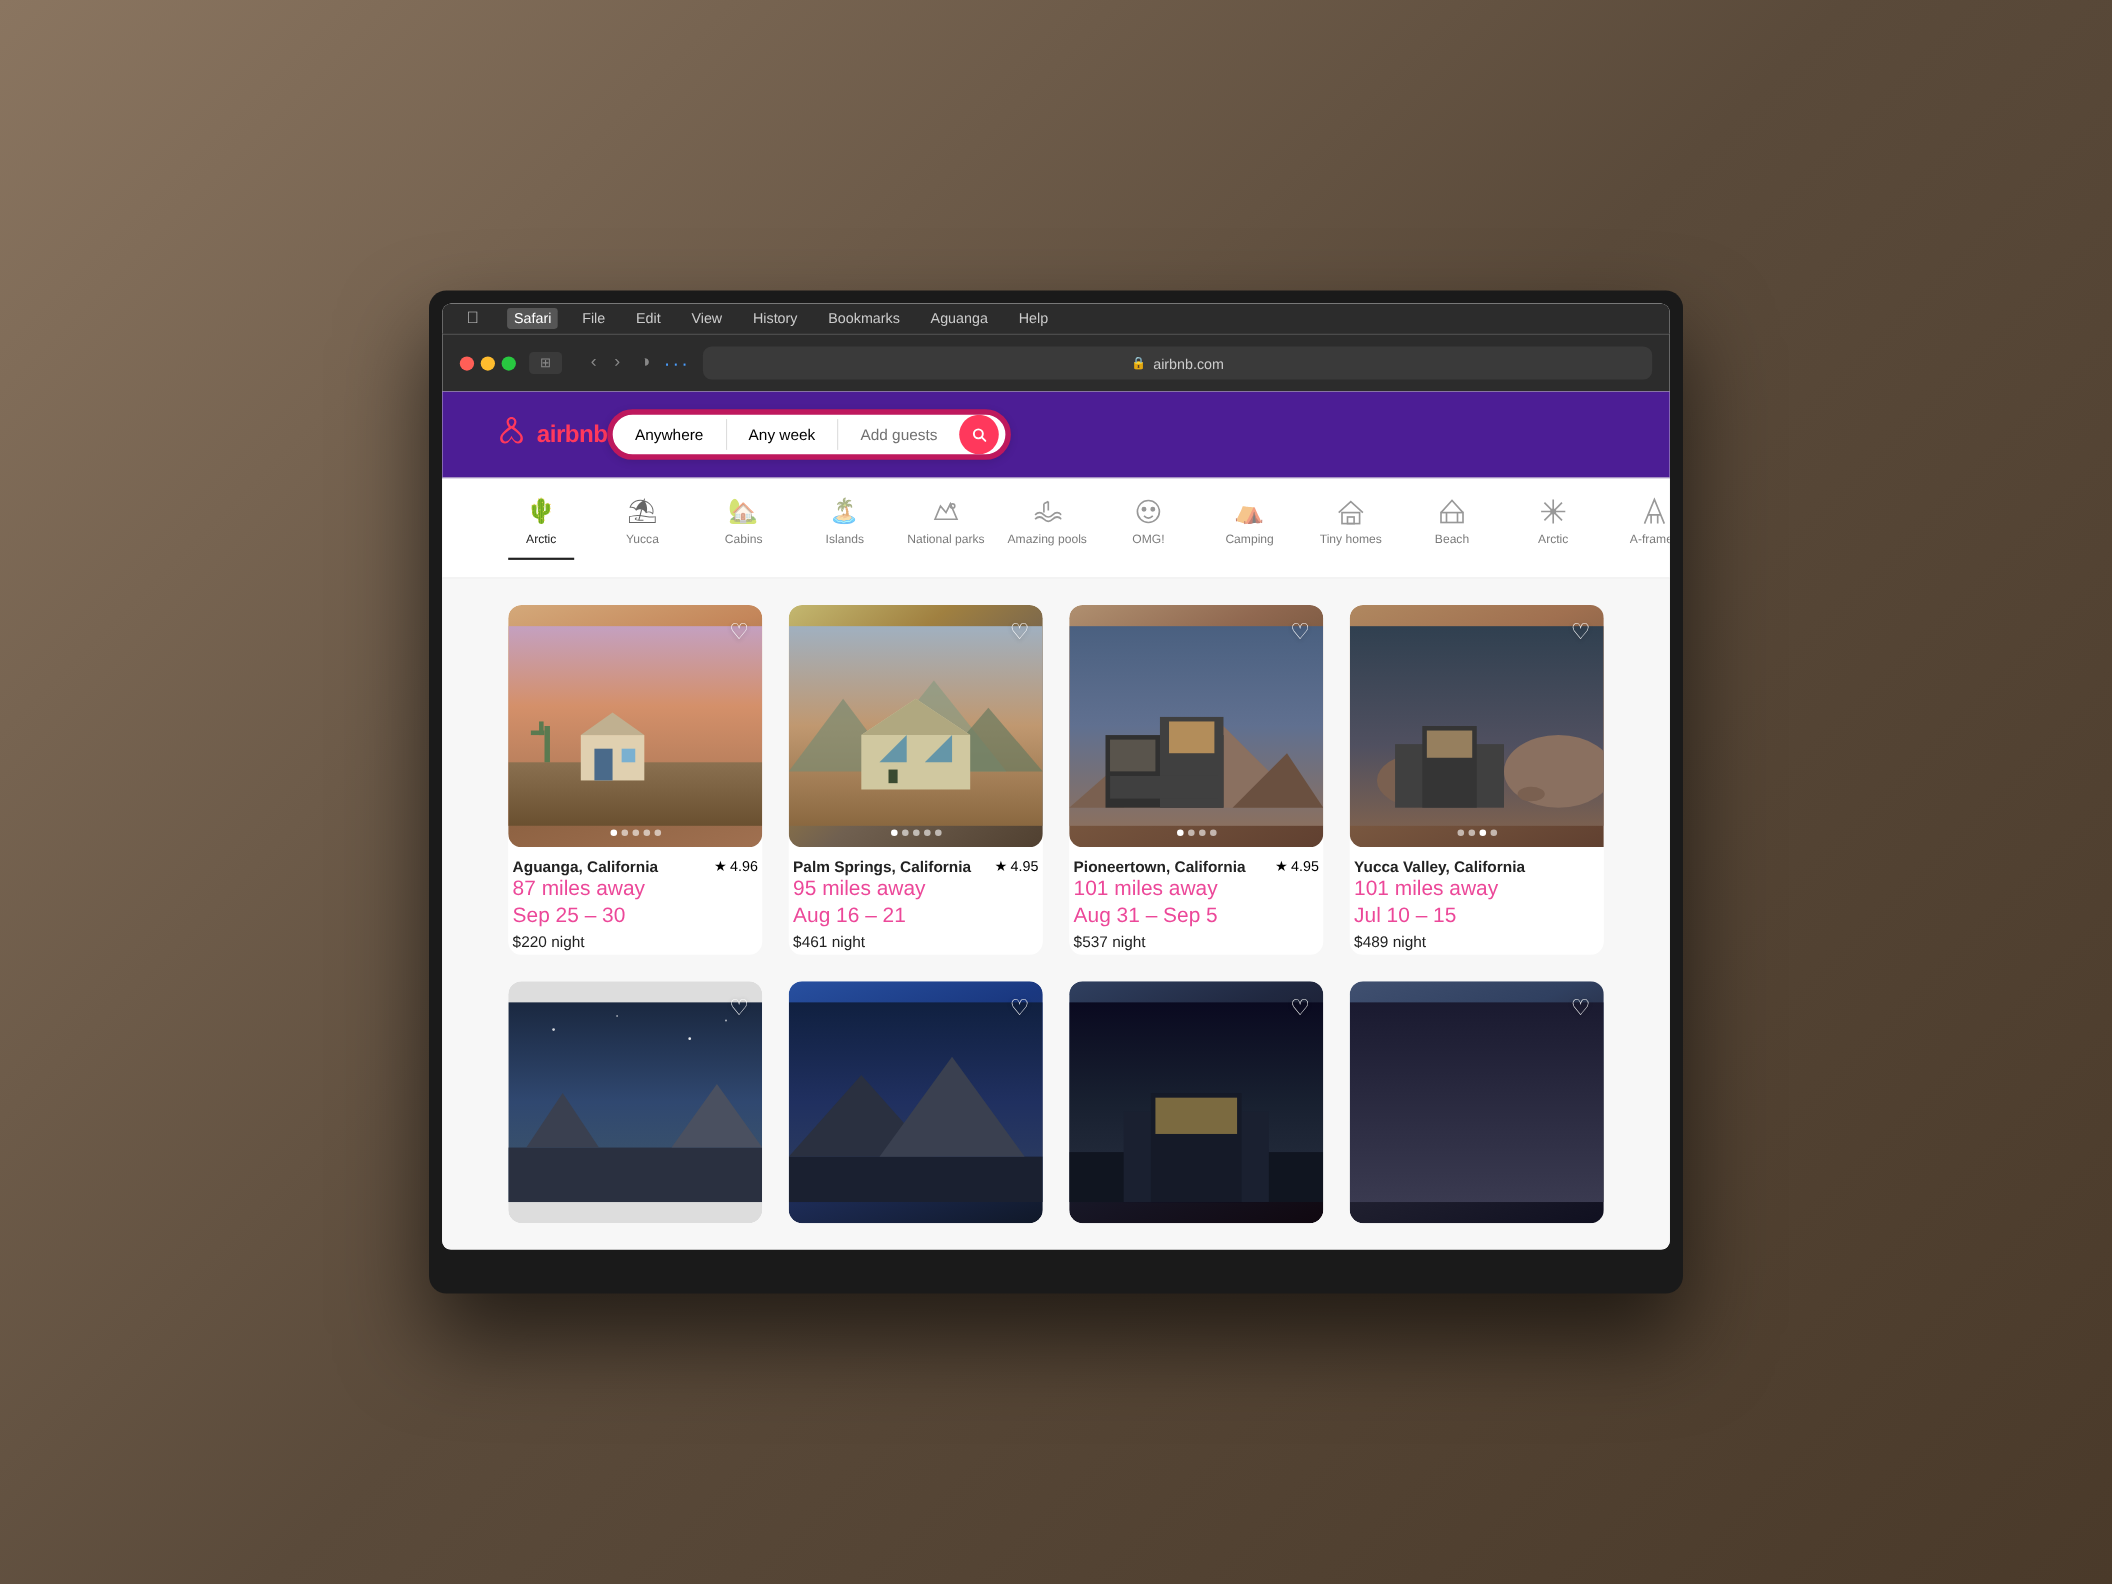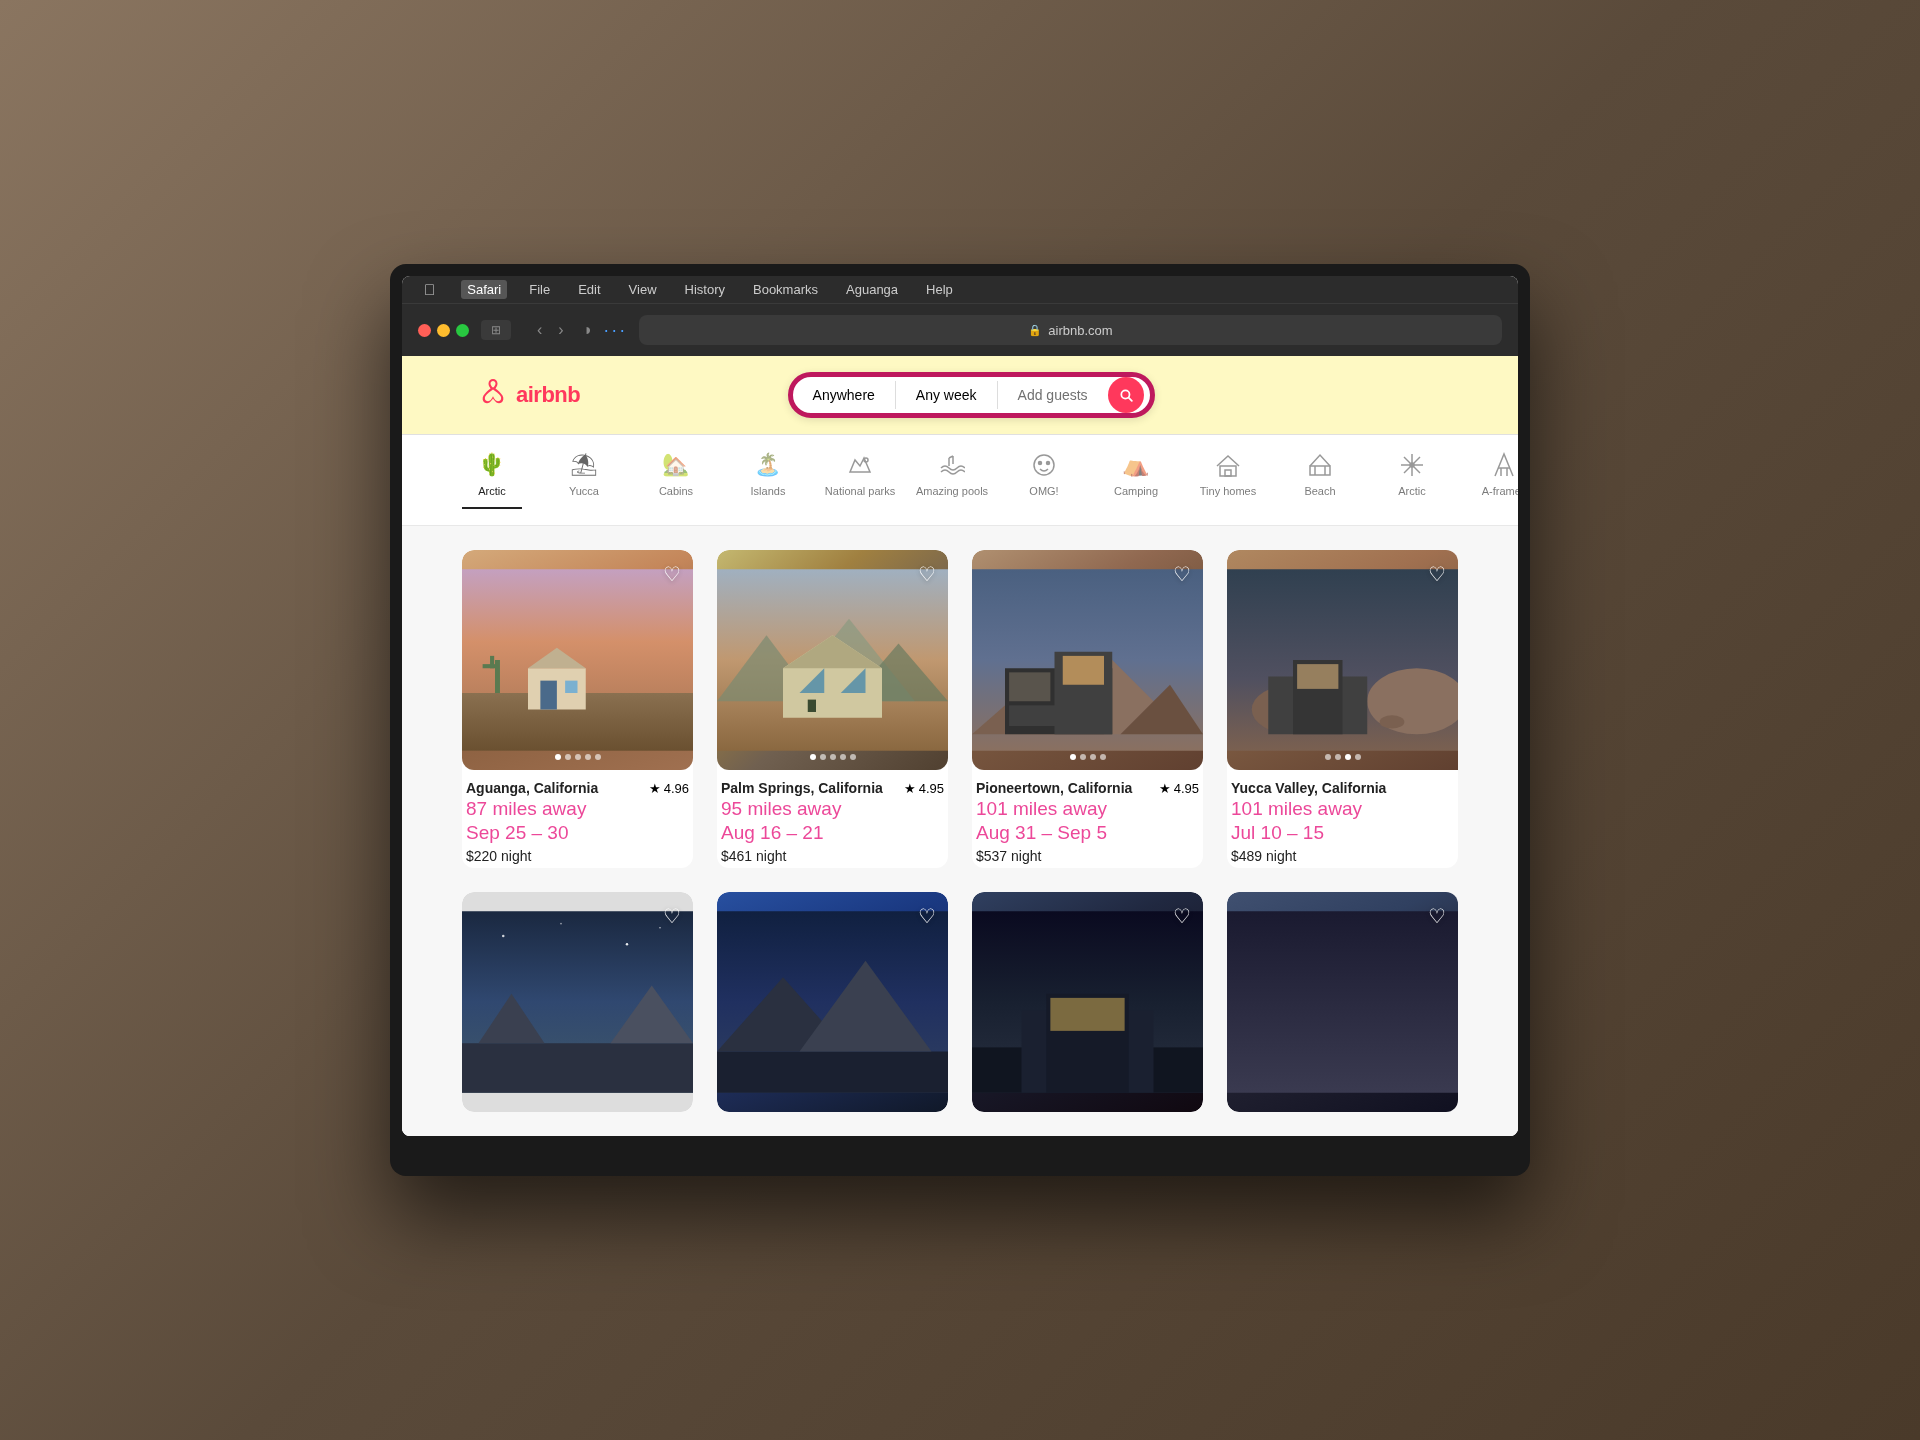--- a/index.html
+++ b/index.html
@@ -133,26 +133,25 @@
       font-size: 16px;
     }
 
     
     .airbnb-page {
       background: #f7f7f7;
       min-height: 700px;
     }
 
     .airbnb-header {
-      background: #fef9c3;
+      background: #4c1d95;
       border-bottom: 1px solid #e0e0e0;
-      padding: 16px 76px;
-      display: flex;
-      align-items: center;
-      justify-content: space-between;
+      padding: 16px 48px;
+      display: flex;
+      align-items: center;
     }
 
     .airbnb-logo {
       display: flex;
       align-items: center;
       gap: 8px;
     }
 
     .airbnb-logo-icon {
       color: #ff385c;
@@ -310,21 +309,21 @@
       background: #fff;
     }
 
     .listing-info {
       padding: 10px 4px 4px;
     }
 
     .listing-title-row {
       display: flex;
       justify-content: space-between;
-      align-items: flex-end;
+      align-items: flex-start;
       margin-bottom: 2px;
     }
 
     .listing-title {
       font-size: 14px;
       font-weight: 600;
       color: #222;
     }
 
     .listing-rating {

